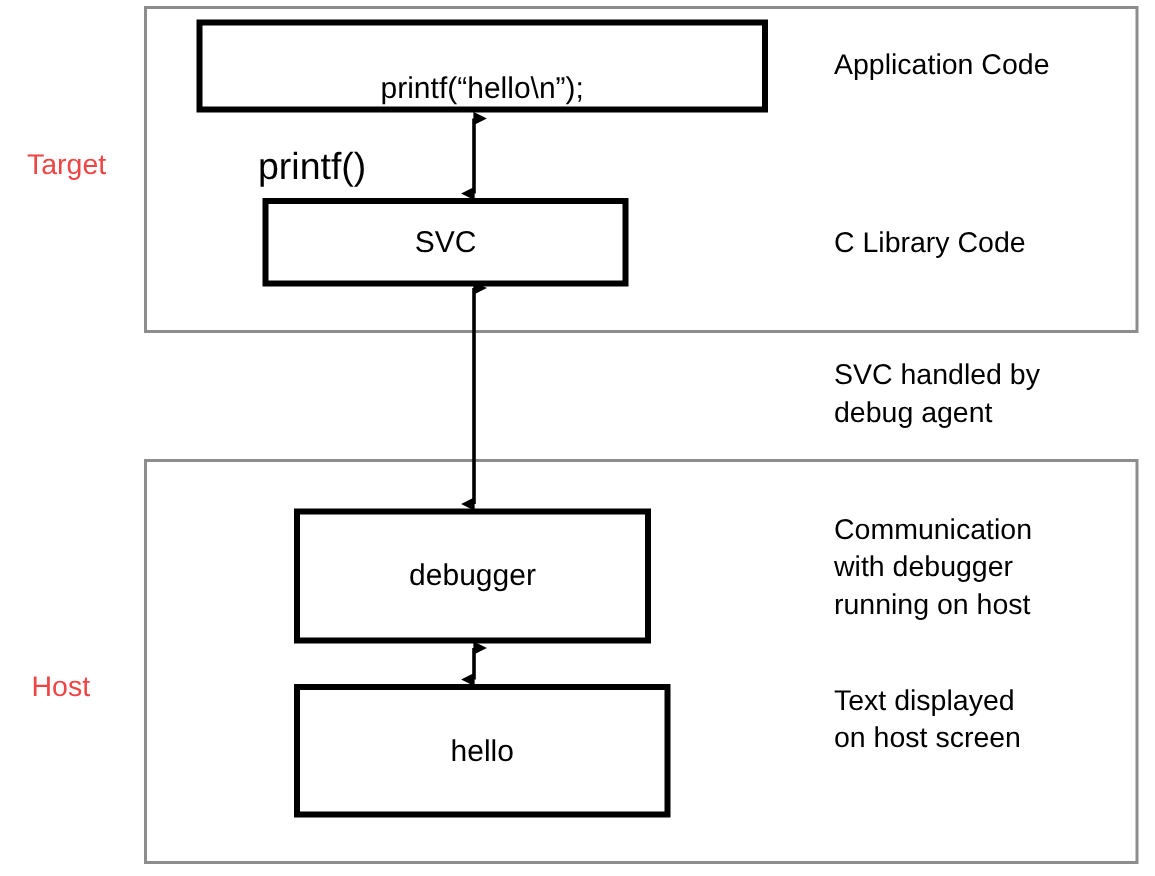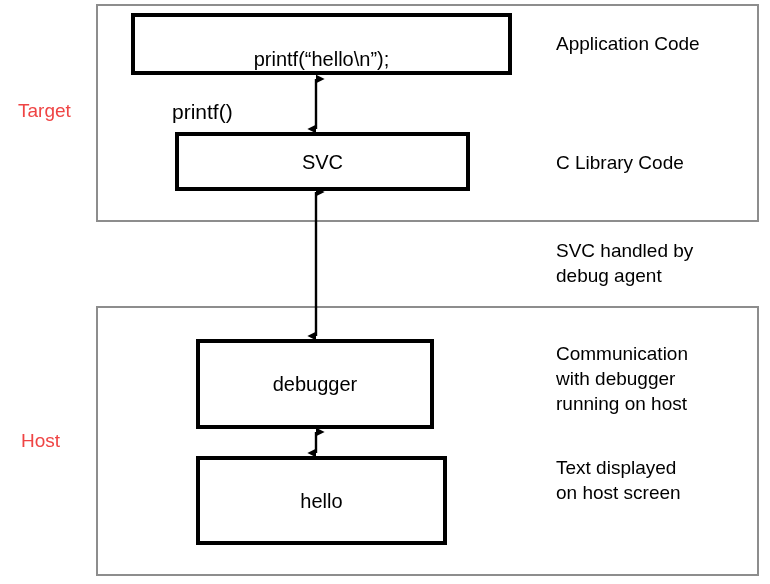--- a/index.html
+++ b/index.html
@@ -33,41 +33,41 @@
 
   
   .side-label {
     position: absolute;
     font-size: 19px;
     line-height: 23px;
     color: #ef4444;
     white-space: nowrap;
   }
   #label-target { left: 18px; top: 99px; }
-  #label-host   { left: 21px; top: 429px; }
+  #label-host   { left: 21px; top: 447px; }
 
   
   .codebox {
     position: absolute;
     border: 4px solid #000000;
     box-sizing: border-box;
     background: #ffffff;
     display: flex;
     align-items: center;
     justify-content: center;
     text-align: center;
   }
   .codebox span {
     font-size: 20px;
     line-height: 24px;
     color: #000000;
     white-space: nowrap;
   }
   #box-app      { left: 131px; top: 13px;  width: 381px; height: 62px; align-items: flex-end; }
-  #box-svc      { left: 175px; top: 132px; width: 295px; height: 59px; }
+  #box-svc      { left: 175px; top: 132px; width: 244px; height: 59px; }
   #box-debugger { left: 196px; top: 339px; width: 238px; height: 90px; }
   #box-hello    { left: 196px; top: 456px; width: 251px; height: 89px; }
 
   
   .note {
     position: absolute;
     font-size: 19px;
     line-height: 25px;
     color: #000000;
     white-space: pre-line;
@@ -76,21 +76,21 @@
   #note-clib    { left: 556px; top: 150px; }
   #note-svc     { left: 556px; top: 238px; }
   #note-comm    { left: 556px; top: 341px; }
   #note-text    { left: 556px; top: 455px; }
 
   
   #label-printf {
     position: absolute;
     left: 172px;
     top: 100px;
-    font-size: 21px;
+    font-size: 25px;
     line-height: 23px;
     color: #000000;
     white-space: nowrap;
   }
 
   
   #arrows {
     position: absolute;
     left: 0;
     top: 0;

